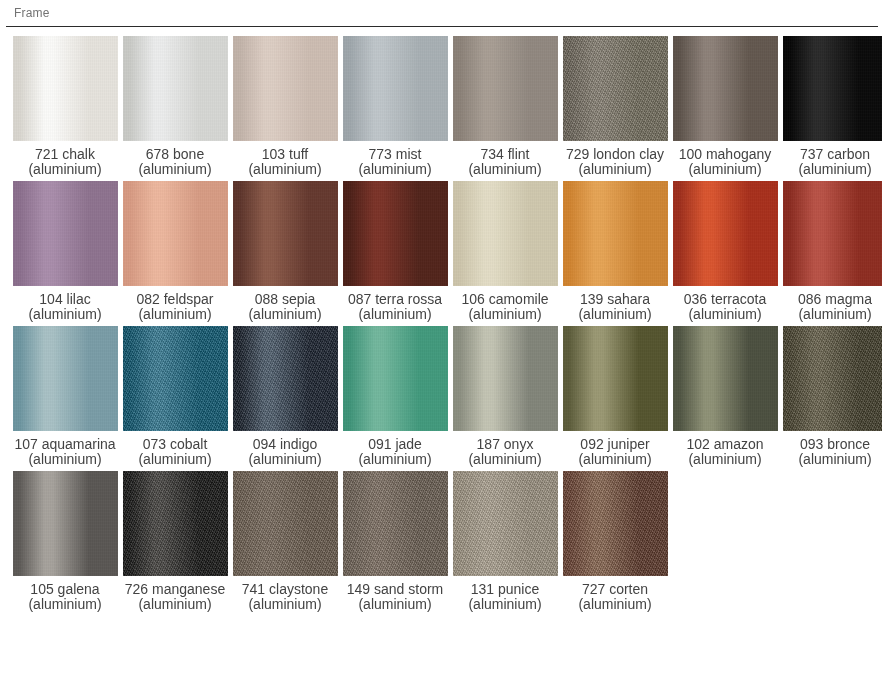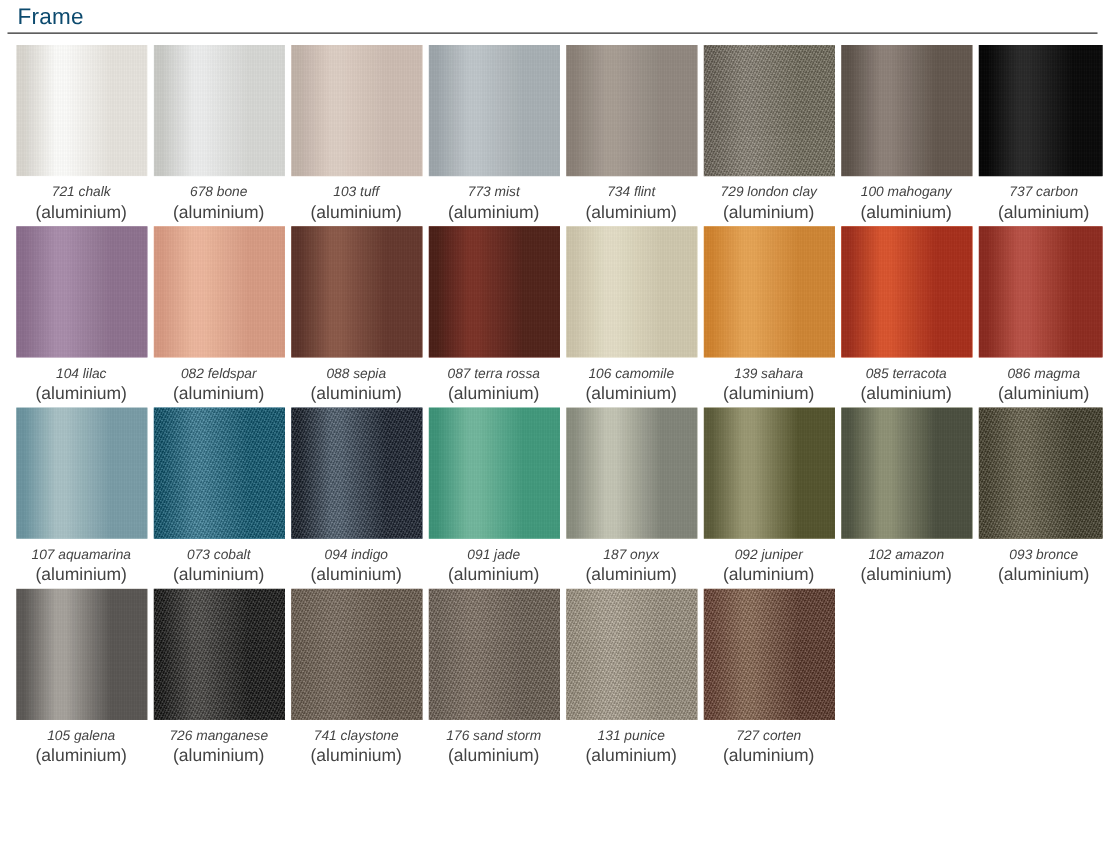--- a/index.html
+++ b/index.html
@@ -17,23 +17,23 @@
     overflow: hidden;
   }
 
   
   .header {
     padding: 6px 0 5px 8px;
     border-bottom: 1px solid #2b2b2b;
     margin: 0 4px 0 6px;
   }
   .header-title {
-    font-size: 18px;
+    font-size: 12px;
     line-height: 15px;
-    color: #0c4a6e;
+    color: #737373;
     letter-spacing: 0.2px;
   }
 
   
   .palette {
     padding: 9px 0 0 0;
   }
   .row {
     display: flex;
     width: 882px;
@@ -75,25 +75,24 @@
       repeating-linear-gradient(0deg, rgba(255,255,255,0.08) 0 1px, rgba(0,0,0,0.10) 1px 2px);
   }
 
   .caption {
     margin-top: 6px;
     text-align: center;
     width: 112px;
   }
   .caption .name {
     display: block;
-    font-size: 11px;
+    font-size: 14px;
     line-height: 15px;
     color: #434343;
     white-space: nowrap;
-    font-style: italic;
   }
   .caption .material {
     display: block;
     font-size: 14px;
     line-height: 15px;
     color: #434343;
     white-space: nowrap;
   }
 </style>
 </head>
@@ -246,21 +245,21 @@
           <span class="name">139 sahara</span>
           <span class="material">(aluminium)</span>
         </div>
       </div>
       <div class="cell">
         <div class="swatch" style="background-color: rgb(217, 85, 47);">
           <div class="sheen" style="background: linear-gradient(90deg, rgb(158, 47, 29) 0%, rgb(158, 47, 29) 6%, rgb(217, 85, 47) 30%, rgb(217, 85, 47) 38%, rgb(168, 48, 28) 72%, rgb(168, 48, 28) 100%);"></div>
           <div class="grain"></div>
         </div>
         <div class="caption">
-          <span class="name">085 terracota</span>
+          <span class="name">036 terracota</span>
           <span class="material">(aluminium)</span>
         </div>
       </div>
       <div class="cell">
         <div class="swatch" style="background-color: rgb(185, 82, 70);">
           <div class="sheen" style="background: linear-gradient(90deg, rgb(138, 43, 32) 0%, rgb(138, 43, 32) 6%, rgb(185, 82, 70) 30%, rgb(185, 82, 70) 38%, rgb(142, 45, 33) 72%, rgb(142, 45, 33) 100%);"></div>
           <div class="grain"></div>
         </div>
         <div class="caption">
           <span class="name">086 magma</span>
@@ -380,21 +379,21 @@
           <span class="name">741 claystone</span>
           <span class="material">(aluminium)</span>
         </div>
       </div>
       <div class="cell">
         <div class="swatch textured" style="background-color: rgb(131, 117, 104);">
           <div class="sheen" style="background: linear-gradient(90deg, rgb(111, 99, 87) 0%, rgb(111, 99, 87) 6%, rgb(131, 117, 104) 30%, rgb(131, 117, 104) 38%, rgb(108, 96, 84) 72%, rgb(108, 96, 84) 100%);"></div>
           <div class="grain"></div>
         </div>
         <div class="caption">
-          <span class="name">176 sand storm</span>
+          <span class="name">149 sand storm</span>
           <span class="material">(aluminium)</span>
         </div>
       </div>
       <div class="cell">
         <div class="swatch textured" style="background-color: rgb(178, 168, 151);">
           <div class="sheen" style="background: linear-gradient(90deg, rgb(160, 150, 132) 0%, rgb(160, 150, 132) 6%, rgb(178, 168, 151) 30%, rgb(178, 168, 151) 38%, rgb(158, 148, 131) 72%, rgb(158, 148, 131) 100%);"></div>
           <div class="grain"></div>
         </div>
         <div class="caption">
           <span class="name">131 punice</span>

